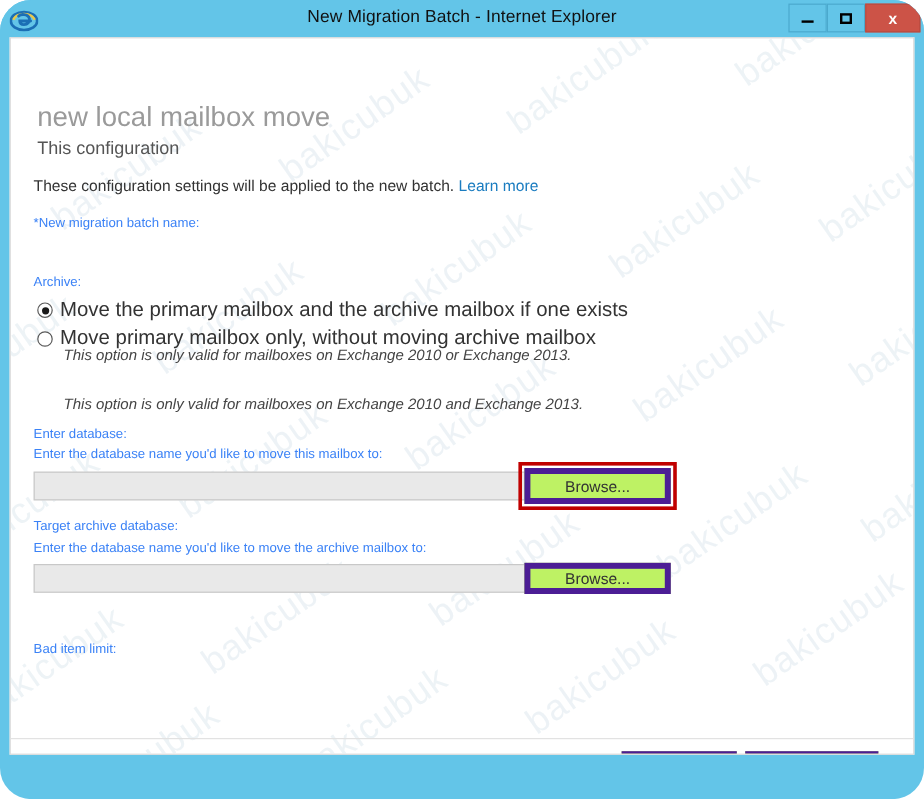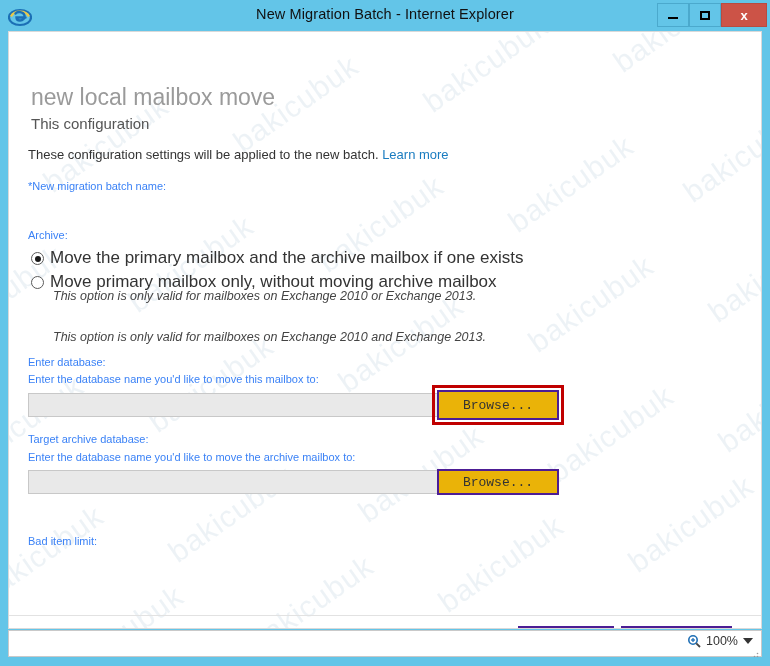--- a/index.html
+++ b/index.html
@@ -10,20 +10,21 @@
   body {
     font-family: "Liberation Sans", sans-serif;
   }
   .window {
     position: relative;
     width: 770px;
     height: 666px;
     background: #63c5e8;
     box-sizing: border-box;
     overflow: hidden;
+    border-radius: 26px;
   }
 
   
   .titlebar {
     position: relative;
     height: 31px;
     background: #63c5e8;
   }
   .ie-logo {
     position: absolute;
@@ -163,25 +164,25 @@
     height: 24px;
   }
   .txtbox.disabled {
     background: #e9e9e9;
     border: 1px solid #c8c8c8;
     color: #8a8a8a;
   }
   .btn {
     position: absolute;
     box-sizing: border-box;
-    background: #eab308;
-    border: 2px solid #4c1d95;
+    background: #bef264;
+    border: 5px solid #4c1d95;
     font-size: 13px;
     color: #333333;
-    font-family: Liberation Mono, monospace;
+    font-family: Liberation Sans, sans-serif;
     display: flex;
     align-items: center;
     justify-content: center;
     cursor: pointer;
   }
   .highlight-box {
     position: absolute;
     border: 3px solid #c00000;
     box-sizing: border-box;
     pointer-events: none;
@@ -369,35 +370,14 @@
 
       <div class="label" style="left:19px; top:503px;">Bad item limit:</div>
 
       <div class="footer-sep"></div>
       <div class="btn" style="left:509px; top:594px; width:96px; height:26px;">Next</div>
       <div class="btn" style="left:612px; top:594px; width:111px; height:26px;">Cancel</div>
 
     </div>
   </div>
 
-  <div class="statusbar">
-    <div class="zoom-area">
-      <span class="mag-icon">
-        <svg width="14" height="14" viewBox="0 0 14 14">
-          <circle cx="6" cy="6" r="4.2" fill="none" stroke="#1f6fb5" stroke-width="1.6"></circle>
-          <line x1="4" y1="6" x2="8" y2="6" stroke="#1f6fb5" stroke-width="1.3"></line>
-          <line x1="6" y1="4" x2="6" y2="8" stroke="#1f6fb5" stroke-width="1.3"></line>
-          <line x1="9.3" y1="9.3" x2="13" y2="13" stroke="#444444" stroke-width="1.8"></line>
-        </svg>
-      </span>
-      <span>100%</span>
-      <span class="caret-down"></span>
-    </div>
-    <span class="grip">
-      <svg width="10" height="10" viewBox="0 0 10 10">
-        <circle cx="8.5" cy="8.5" r="0.8" fill="#9a9a9a"></circle>
-        <circle cx="5.5" cy="8.5" r="0.8" fill="#9a9a9a"></circle>
-        <circle cx="8.5" cy="5.5" r="0.8" fill="#9a9a9a"></circle>
-      </svg>
-    </span>
-  </div>
 
 </div>
 
 </body></html>

